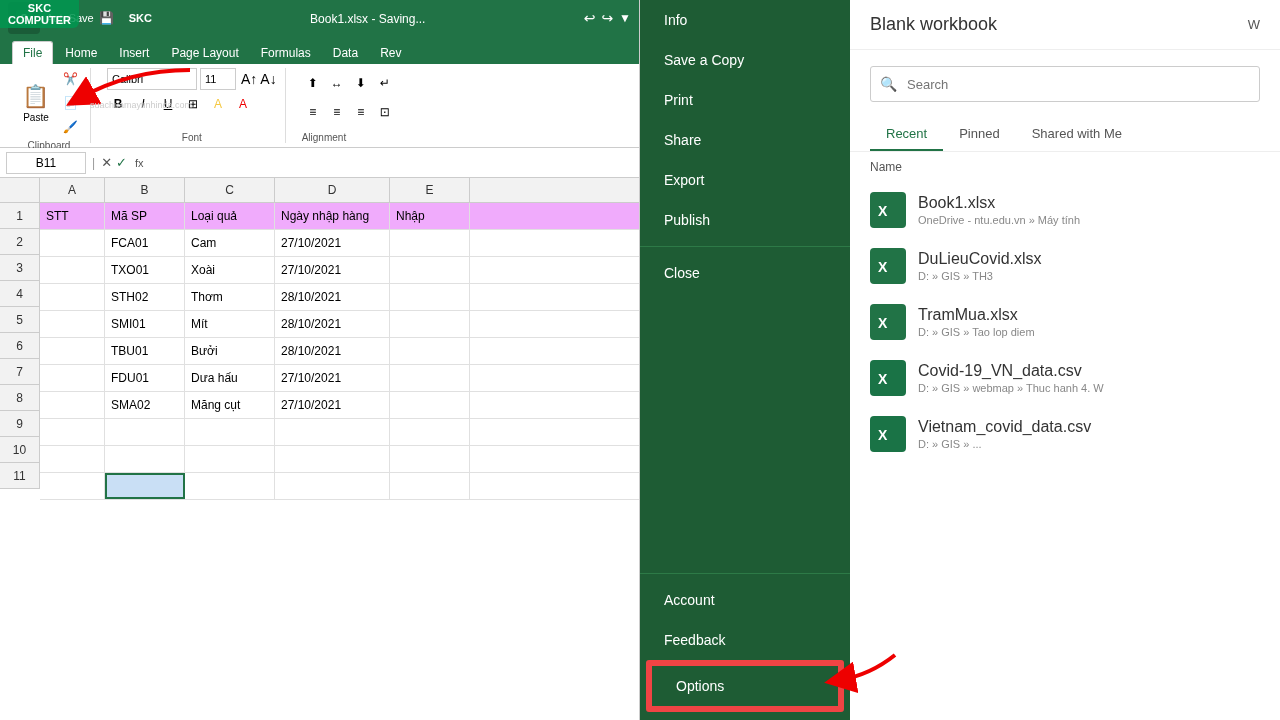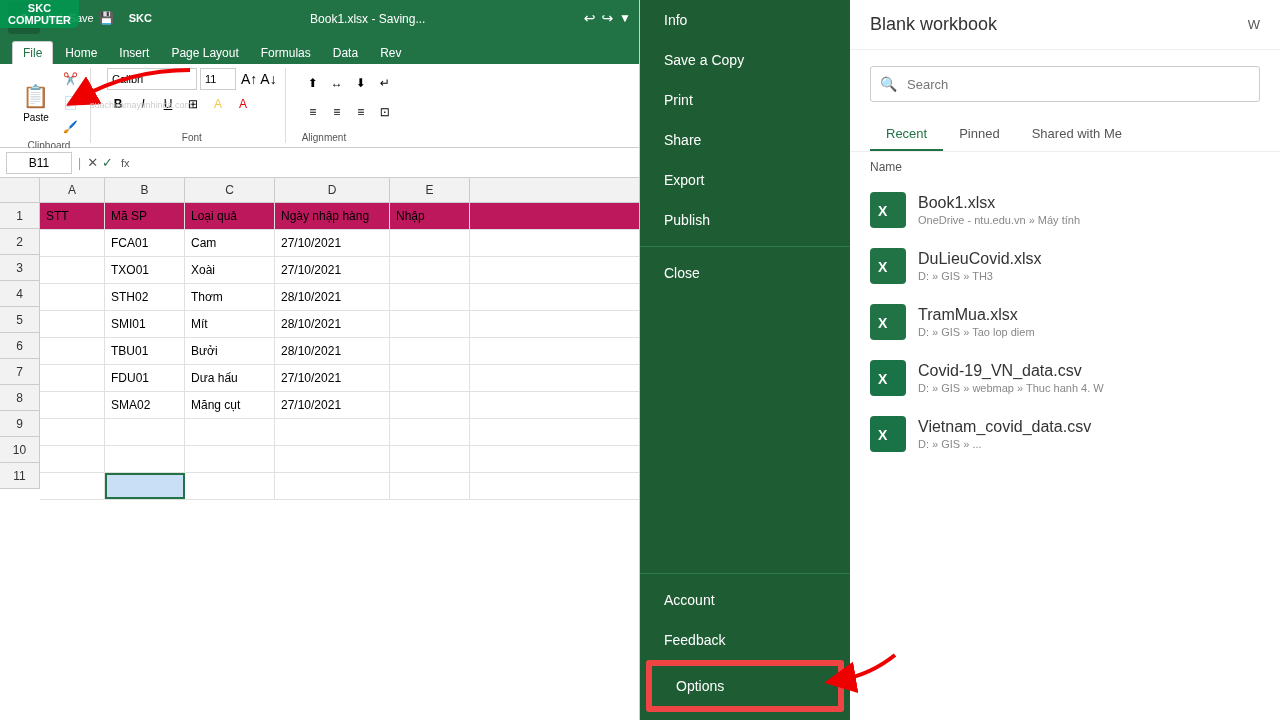--- a/index.html
+++ b/index.html
@@ -119,21 +119,21 @@
     .formula-bar {
       height: 30px;
       background: #fff;
       border-bottom: 1px solid #ccc;
       display: flex;
       align-items: center;
       gap: 4px;
       padding: 0 6px;
     }
     .cell-ref {
-      width: 66px; height: 22px;
+      width: 80px; height: 22px;
       border: 1px solid #ccc; font-size: 12px;
       padding: 2px 4px; text-align: center;
     }
     .formula-input {
       flex: 1; height: 22px; border: none; outline: none;
       font-size: 12px; padding: 2px 4px;
     }
 
     
     .spreadsheet {
@@ -172,21 +172,21 @@
       border-bottom: 1px solid #ccc;
       display: flex; align-items: center; justify-content: center;
       font-size: 12px; color: #333; background: #f2f2f2;
     }
     .grid {
       flex: 1; display: flex; flex-direction: column;
     }
     .grid-row {
       display: flex; border-bottom: 1px solid #e0e0e0;
     }
-    .grid-row.header-row { background: #be185d; }
+    .grid-row.header-row { background: #f0abfc; }
     .cell {
       border-right: 1px solid #e0e0e0;
       font-size: 12px;
       padding: 3px 6px;
       display: flex; align-items: center;
       height: 26px; overflow: hidden;
     }
     .cell.selected { background: #c9dff5; border: 2px solid #217346; }
     .col-a { width: 65px; min-width: 65px; }
     .col-b { width: 80px; min-width: 80px; }

